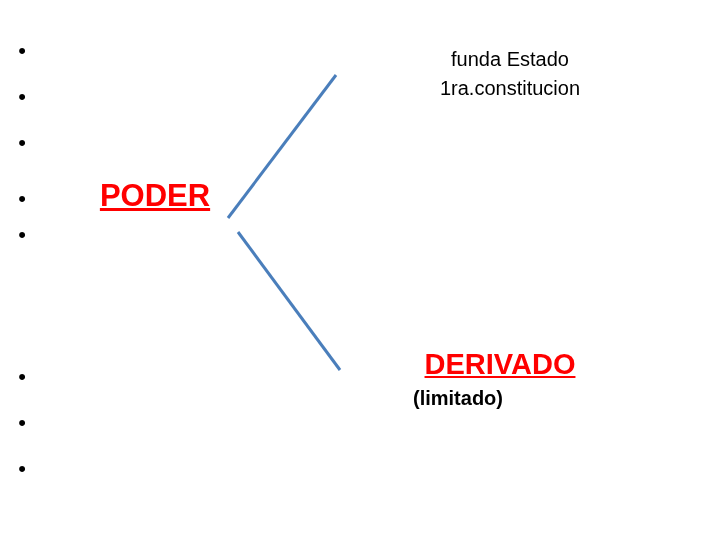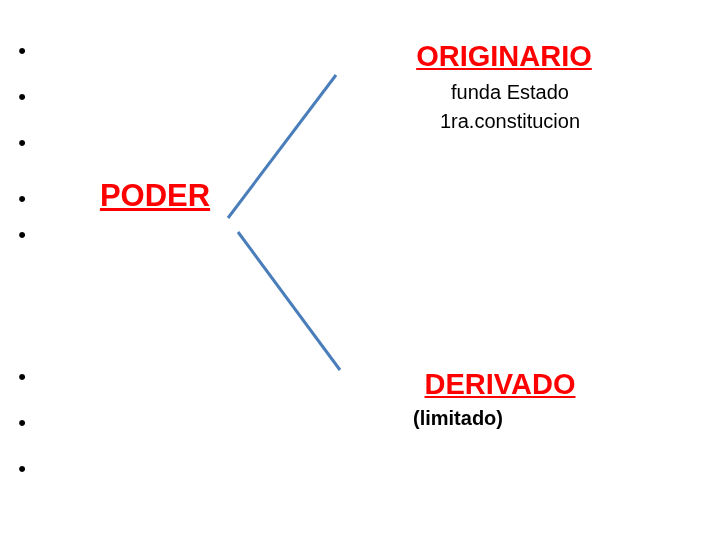--- a/index.html
+++ b/index.html
@@ -125,23 +125,22 @@
       <span class="bullet-dot">•</span>
       <span class="bullet-text center"></span>
     </div>
     <div class="bullet-row">
       <span class="bullet-dot">•</span>
       <span class="bullet-text center"></span>
     </div>
   </div>
 
   <div class="right-block" style="left:348px; top:40px; width:330px;">
-    <div class="r-title" style="text-align:center; padding-right:18px;">ORIGINARIO</div>
     <div class="r-line" style="text-align:center; padding-right:6px; margin-top:8px;">funda Estado</div>
     <div class="r-line" style="text-align:center; padding-right:6px; margin-top:6px;">1ra.constitucion</div>
   </div>
 
-  <div class="right-block" style="left:348px; top:368px; width:330px;">
+  <div class="right-block" style="left:348px; top:348px; width:330px;">
     <div class="r-title" style="text-align:center; padding-right:26px;">DERIVADO</div>
     <div class="r-line bold" style="text-align:center; padding-right:110px; margin-top:6px;">(limitado)</div>
   </div>
 
 </div>
 
 </body></html>

